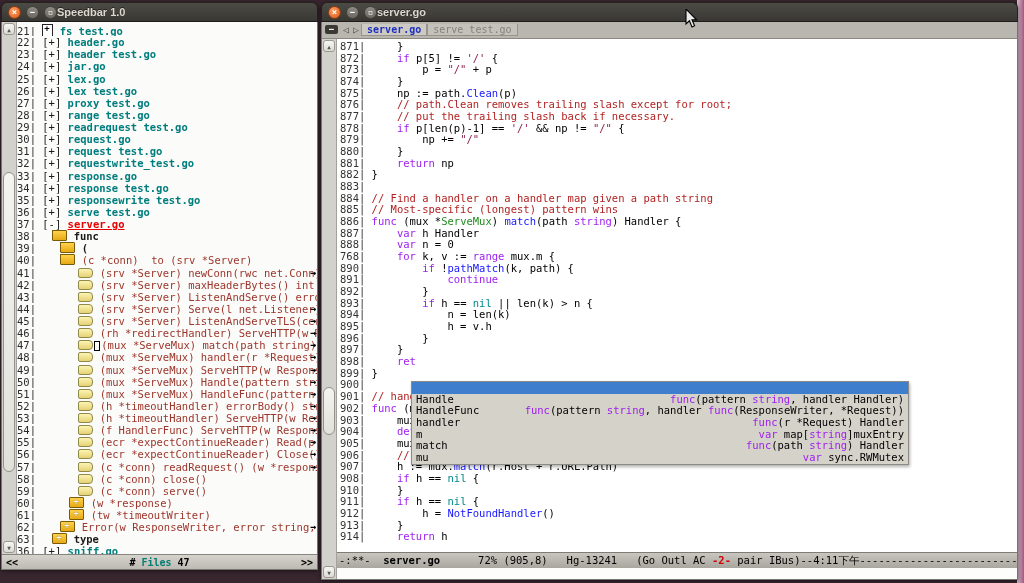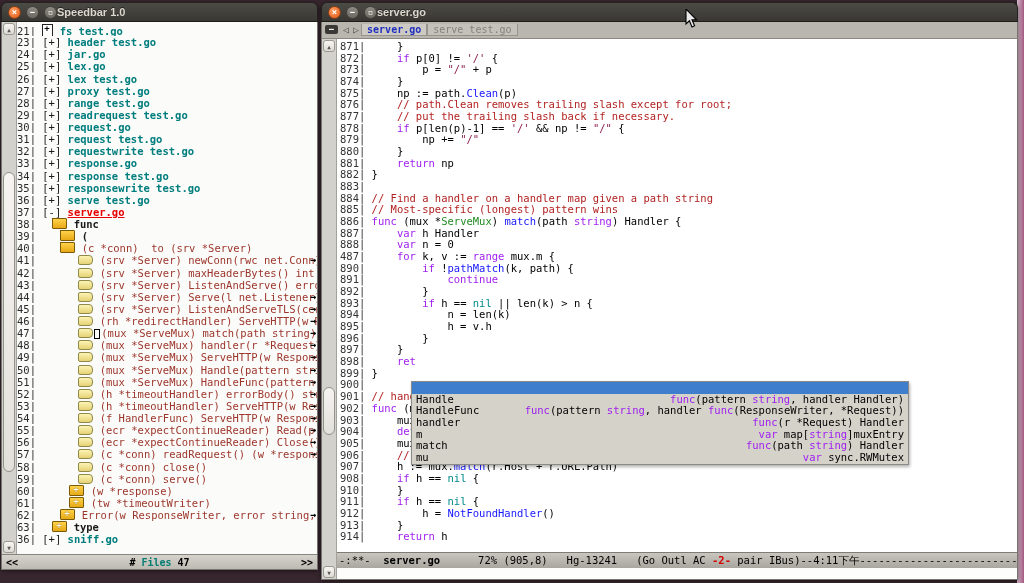--- a/index.html
+++ b/index.html
@@ -125,20 +125,21 @@
   </div>
   <div class="frame">
     <div class="sb-content">
       <div class="sb">
         <div class="step up">▲</div>
         <div class="thumb" style="top:150px;height:300px"></div>
         <div class="step down">▼</div>
       </div>
       <div class="tree" id="sb-tree">
           <div class="sl"><span class="ln">21| </span><span class="ind" style="width: 0px;"></span><span class="pgic"><i>+</i></span> <span class="lbl-file">fs_test.go</span></div>
+          <div class="sl"><span class="ln">22| </span><span class="ind" style="width: 0px;"></span><span class="txtic">[+]</span> <span class="lbl-file">header.go</span></div>
           <div class="sl"><span class="ln">23| </span><span class="ind" style="width: 0px;"></span><span class="txtic">[+]</span> <span class="lbl-file">header_test.go</span></div>
           <div class="sl"><span class="ln">24| </span><span class="ind" style="width: 0px;"></span><span class="txtic">[+]</span> <span class="lbl-file">jar.go</span></div>
           <div class="sl"><span class="ln">25| </span><span class="ind" style="width: 0px;"></span><span class="txtic">[+]</span> <span class="lbl-file">lex.go</span></div>
           <div class="sl"><span class="ln">26| </span><span class="ind" style="width: 0px;"></span><span class="txtic">[+]</span> <span class="lbl-file">lex_test.go</span></div>
           <div class="sl"><span class="ln">27| </span><span class="ind" style="width: 0px;"></span><span class="txtic">[+]</span> <span class="lbl-file">proxy_test.go</span></div>
           <div class="sl"><span class="ln">28| </span><span class="ind" style="width: 0px;"></span><span class="txtic">[+]</span> <span class="lbl-file">range_test.go</span></div>
           <div class="sl"><span class="ln">29| </span><span class="ind" style="width: 0px;"></span><span class="txtic">[+]</span> <span class="lbl-file">readrequest_test.go</span></div>
           <div class="sl"><span class="ln">30| </span><span class="ind" style="width: 0px;"></span><span class="txtic">[+]</span> <span class="lbl-file">request.go</span></div>
           <div class="sl"><span class="ln">31| </span><span class="ind" style="width: 0px;"></span><span class="txtic">[+]</span> <span class="lbl-file">request_test.go</span></div>
           <div class="sl"><span class="ln">32| </span><span class="ind" style="width: 0px;"></span><span class="txtic">[+]</span> <span class="lbl-file">requestwrite_test.go</span></div>
@@ -205,38 +206,38 @@
   </div>
   <div class="ebody">
     <div class="sb">
       <div class="step up">▲</div>
       <div class="thumb" style="top:348px;height:48px"></div>
       <div class="step down">▼</div>
     </div>
     <div class="emain">
       <div class="code" id="code">
           <div class="cl"><span class="ln">871| </span><span class="tok-d">    }</span></div>
-          <div class="cl"><span class="ln">872| </span><span class="tok-d">    </span><span class="tok-k">if</span><span class="tok-d"> p[0] != </span><span class="tok-s">'/'</span><span class="tok-d"> {</span></div>
+          <div class="cl"><span class="ln">872| </span><span class="tok-d">    </span><span class="tok-k">if</span><span class="tok-d"> p[5] != </span><span class="tok-s">'/'</span><span class="tok-d"> {</span></div>
           <div class="cl"><span class="ln">873| </span><span class="tok-d">        p = </span><span class="tok-s">"/"</span><span class="tok-d"> + p</span></div>
           <div class="cl"><span class="ln">874| </span><span class="tok-d">    }</span></div>
           <div class="cl"><span class="ln">875| </span><span class="tok-d">    np := path.</span><span class="tok-f">Clean</span><span class="tok-d">(p)</span></div>
           <div class="cl"><span class="ln">876| </span><span class="tok-d">    </span><span class="tok-c">// path.Clean removes trailing slash except for root;</span></div>
           <div class="cl"><span class="ln">877| </span><span class="tok-d">    </span><span class="tok-c">// put the trailing slash back if necessary.</span></div>
           <div class="cl"><span class="ln">878| </span><span class="tok-d">    </span><span class="tok-k">if</span><span class="tok-d"> p[len(p)-1] == </span><span class="tok-s">'/'</span><span class="tok-d"> &amp;&amp; np != </span><span class="tok-s">"/"</span><span class="tok-d"> {</span></div>
           <div class="cl"><span class="ln">879| </span><span class="tok-d">        np += </span><span class="tok-s">"/"</span></div>
           <div class="cl"><span class="ln">880| </span><span class="tok-d">    }</span></div>
           <div class="cl"><span class="ln">881| </span><span class="tok-d">    </span><span class="tok-k">return</span><span class="tok-d"> np</span></div>
           <div class="cl"><span class="ln">882| </span><span class="tok-d">}</span></div>
           <div class="cl"><span class="ln">883| </span></div>
           <div class="cl"><span class="ln">884| </span><span class="tok-c">// Find a handler on a handler map given a path string</span></div>
           <div class="cl"><span class="ln">885| </span><span class="tok-c">// Most-specific (longest) pattern wins</span></div>
           <div class="cl"><span class="ln">886| </span><span class="tok-k">func</span><span class="tok-d"> (mux *</span><span class="tok-t">ServeMux</span><span class="tok-d">) </span><span class="tok-f">match</span><span class="tok-d">(path </span><span class="tok-k">string</span><span class="tok-d">) Handler {</span></div>
           <div class="cl"><span class="ln">887| </span><span class="tok-d">    </span><span class="tok-k">var</span><span class="tok-d"> h Handler</span></div>
           <div class="cl"><span class="ln">888| </span><span class="tok-d">    </span><span class="tok-k">var</span><span class="tok-d"> n = 0</span></div>
-          <div class="cl"><span class="ln">487| </span><span class="tok-d">    </span><span class="tok-k">for</span><span class="tok-d"> k, v := </span><span class="tok-k">range</span><span class="tok-d"> mux.m {</span></div>
+          <div class="cl"><span class="ln">768| </span><span class="tok-d">    </span><span class="tok-k">for</span><span class="tok-d"> k, v := </span><span class="tok-k">range</span><span class="tok-d"> mux.m {</span></div>
           <div class="cl"><span class="ln">890| </span><span class="tok-d">        </span><span class="tok-k">if</span><span class="tok-d"> !</span><span class="tok-f">pathMatch</span><span class="tok-d">(k, path) {</span></div>
           <div class="cl"><span class="ln">891| </span><span class="tok-d">            </span><span class="tok-k">continue</span></div>
           <div class="cl"><span class="ln">892| </span><span class="tok-d">        }</span></div>
           <div class="cl"><span class="ln">893| </span><span class="tok-d">        </span><span class="tok-k">if</span><span class="tok-d"> h == </span><span class="tok-n">nil</span><span class="tok-d"> || len(k) &gt; n {</span></div>
           <div class="cl"><span class="ln">894| </span><span class="tok-d">            n = len(k)</span></div>
           <div class="cl"><span class="ln">895| </span><span class="tok-d">            h = v.h</span></div>
           <div class="cl"><span class="ln">896| </span><span class="tok-d">        }</span></div>
           <div class="cl"><span class="ln">897| </span><span class="tok-d">    }</span></div>
           <div class="cl"><span class="ln">898| </span><span class="tok-d">    </span><span class="tok-k">ret</span></div>
           <div class="cl"><span class="ln">899| </span><span class="tok-d">}</span></div>

